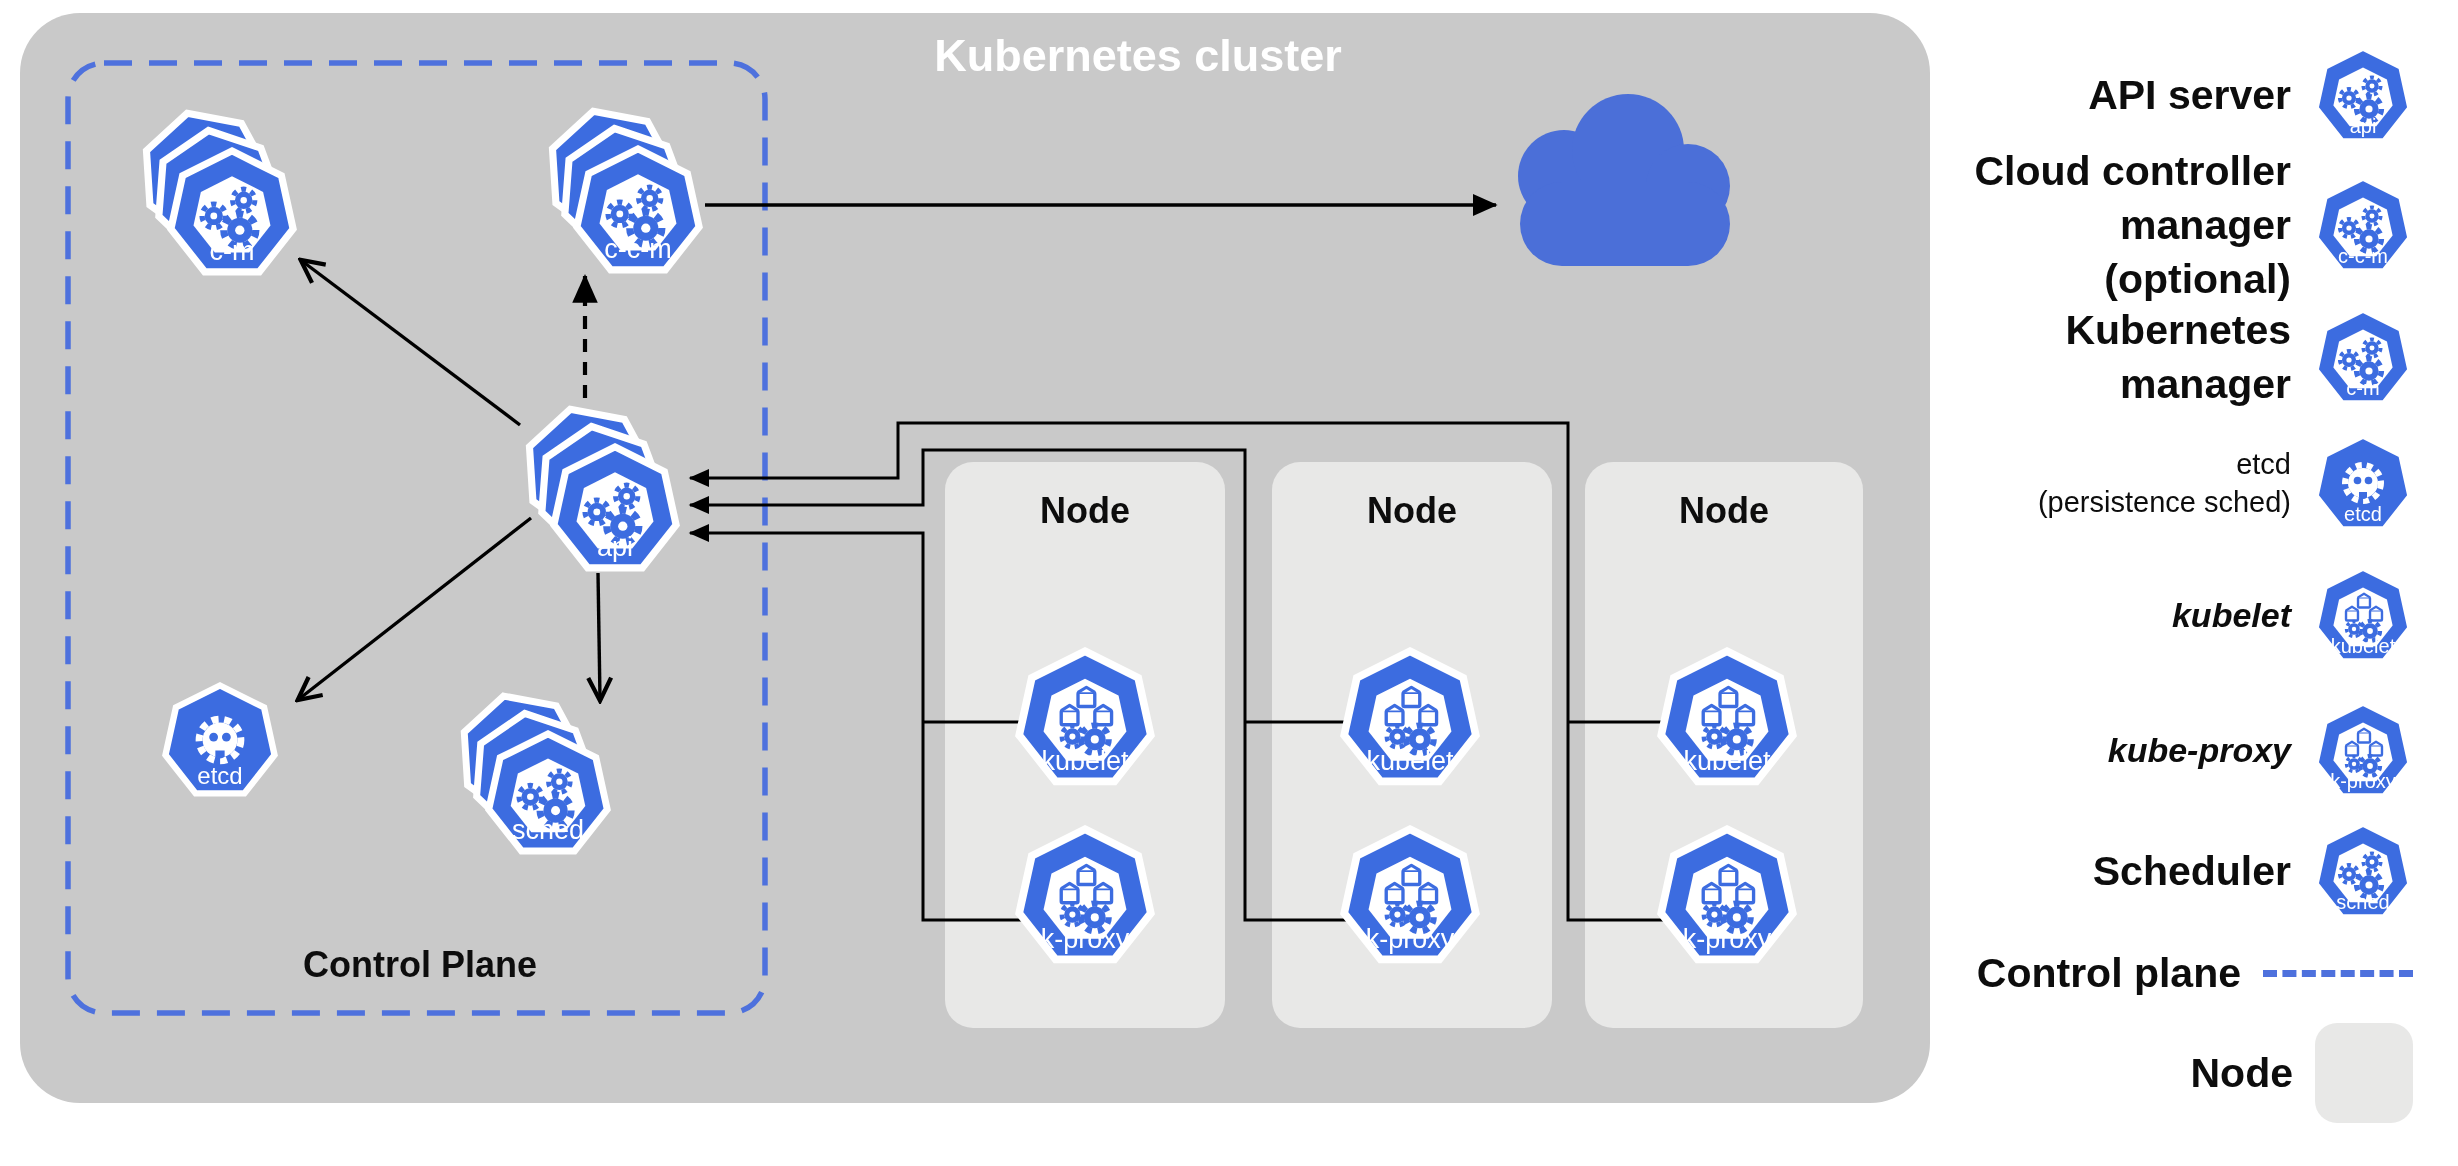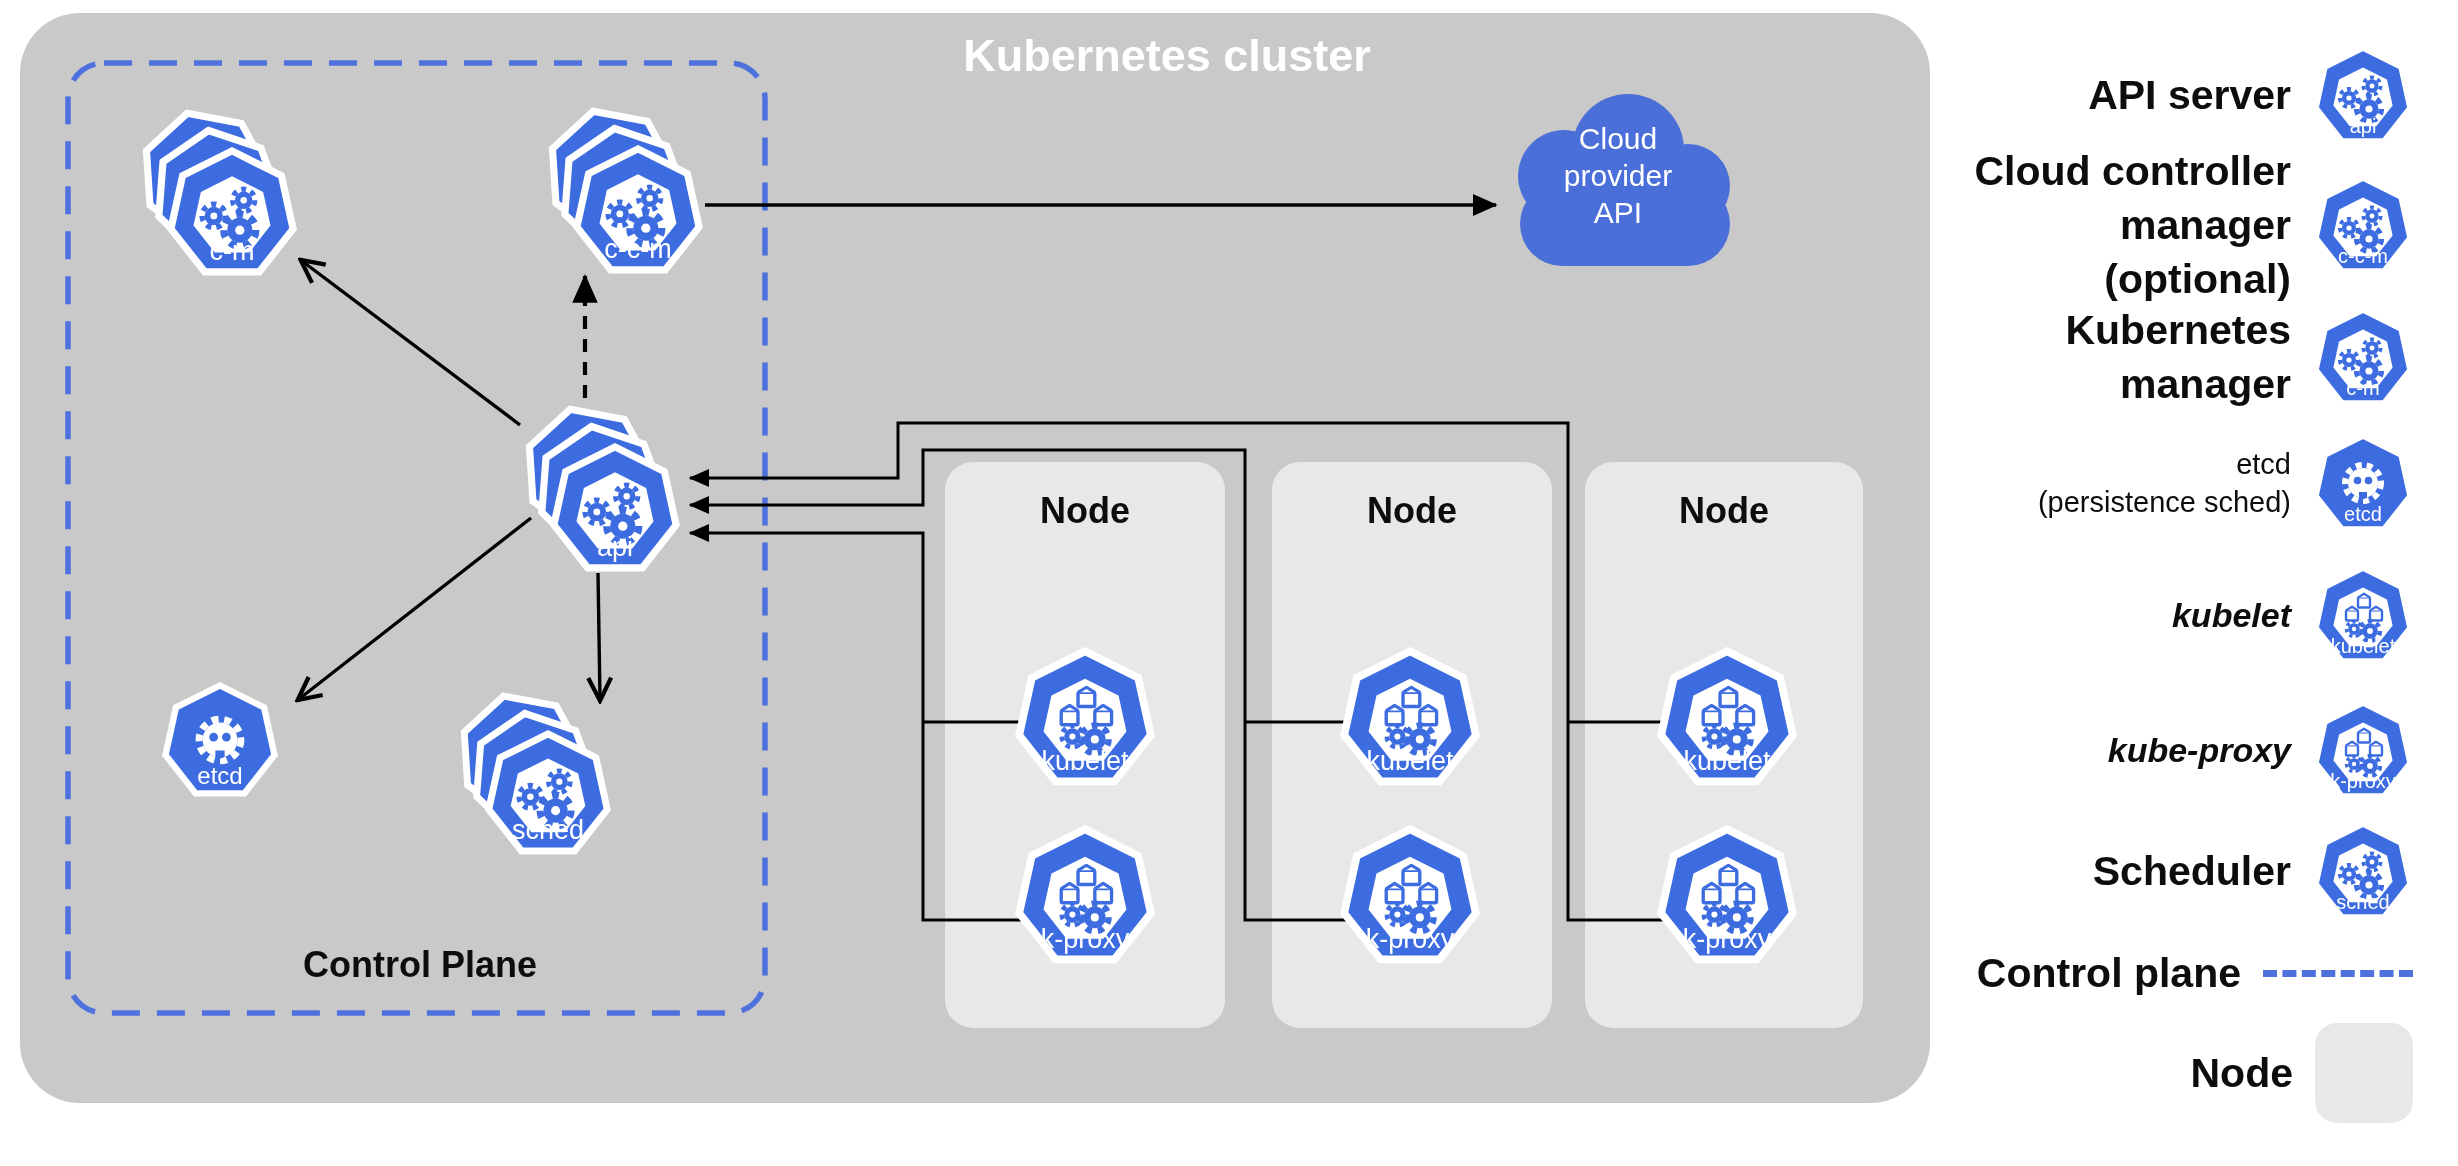--- a/index.html
+++ b/index.html
@@ -7,21 +7,21 @@
     --component_blue:#3c6ce0; --cloud_blue:#4b6fd8; --control_plane_border:#4e71dd;
     --line_color:#000000; --title_color:#ffffff; --text_color:#0d0d0d;
   }
   *{margin:0;padding:0;box-sizing:border-box}
   html,body{background:var(--canvas_bg)}
   body{font-family:"Liberation Sans",sans-serif;color:var(--text_color)}
   .canvas{position:relative;width:2458px;height:1166px;background:var(--canvas_bg);overflow:hidden}
 
   .cluster-panel{position:absolute;left:20px;top:13px;width:1910px;height:1090px;
     background:var(--cluster_bg);border-radius:60px;z-index:1}
-  .cluster-title{position:absolute;left:947px;top:30px;width:440px;text-align:center;
+  .cluster-title{position:absolute;left:918px;top:30px;width:440px;text-align:center;
     font-size:45px;font-weight:bold;color:var(--title_color);z-index:12}
 
   .node-box{position:absolute;background:var(--node_bg);border-radius:28px;z-index:2}
   .node-box .node-title{position:absolute;top:28px;left:0;right:0;text-align:center;
     font-size:36px;font-weight:bold}
 
   .lines-svg{position:absolute;left:0;top:0;width:2458px;height:1166px;z-index:5;pointer-events:none}
 
   .cp-label{position:absolute;left:220px;top:944px;width:400px;text-align:center;
     font-size:36px;font-weight:bold;z-index:6}
@@ -215,25 +215,20 @@
 
   <div class="cloud">
     <svg viewBox="0 0 240 182">
       <g fill="var(--cloud_blue)">
         <circle cx="66" cy="84" r="46"></circle>
         <circle cx="130" cy="58" r="56"></circle>
         <circle cx="190" cy="94" r="42"></circle>
         <rect x="22" y="90" width="210" height="84" rx="42"></rect>
       </g>
     </svg>
-    <div class="cloud-text">
-      <span>Cloud</span>
-      <span>provider</span>
-      <span>API</span>
-    </div>
   </div>
 
   <div class="hicon" style="left:1015px;top:647px;width:140px;height:140px">
     <svg viewBox="0 0 100 100">
         <use href="#hep" class="hfill"></use>
         <use href="#hep" transform="translate(18.5,20.7) scale(0.63)" class="hinner"></use>
         <g transform="translate(50,52)">
           <use href="#cubesgears"></use>
         </g>
       </svg>

